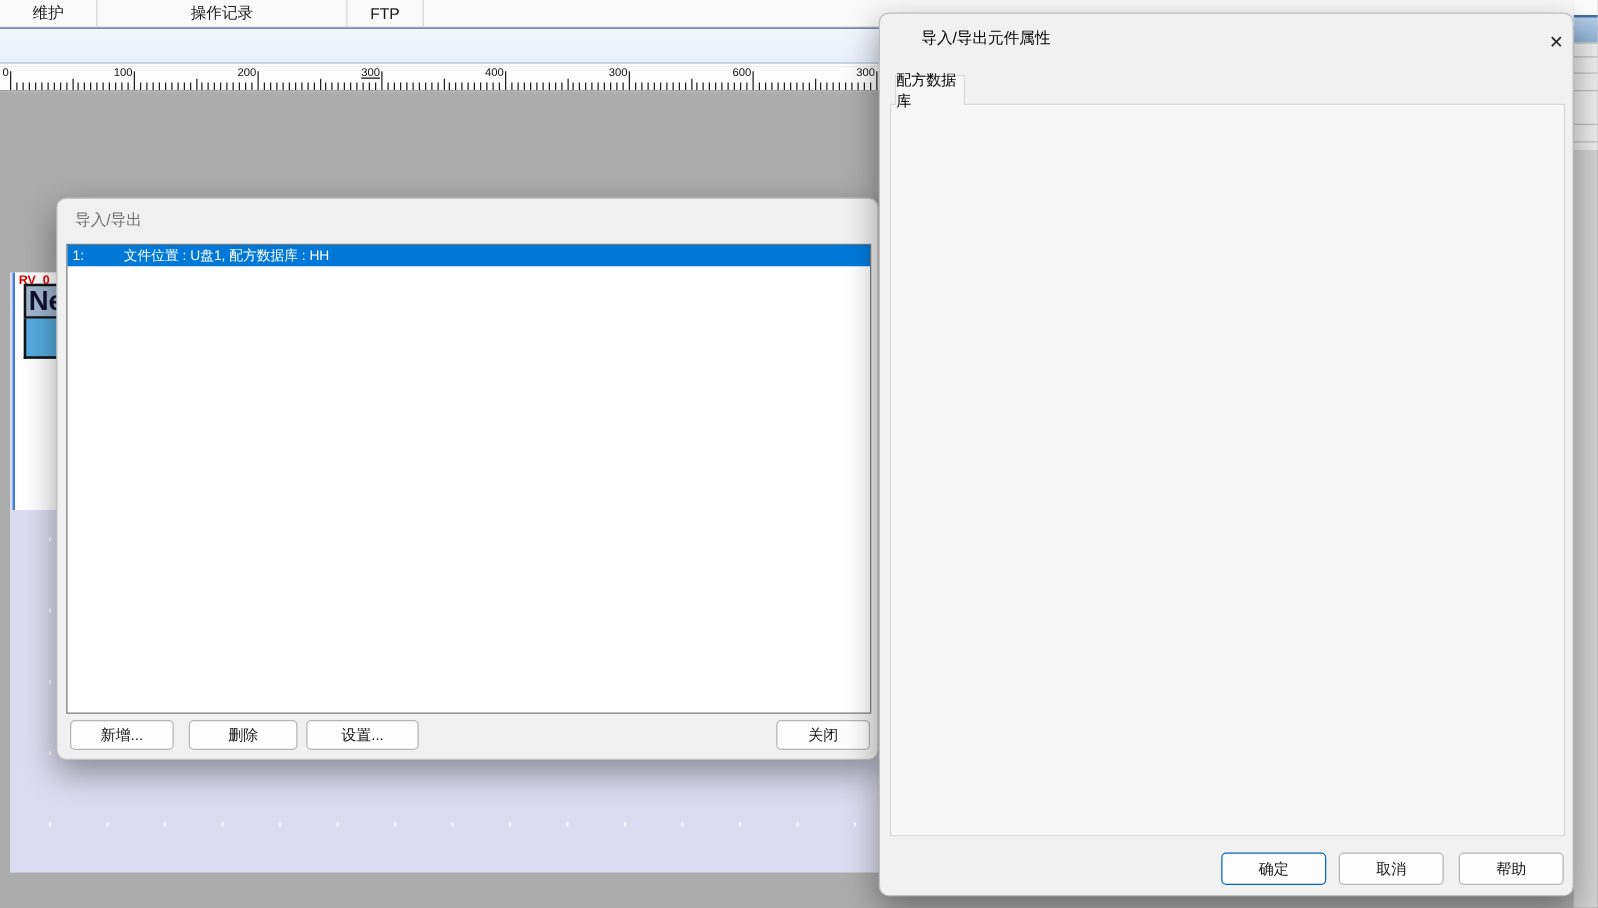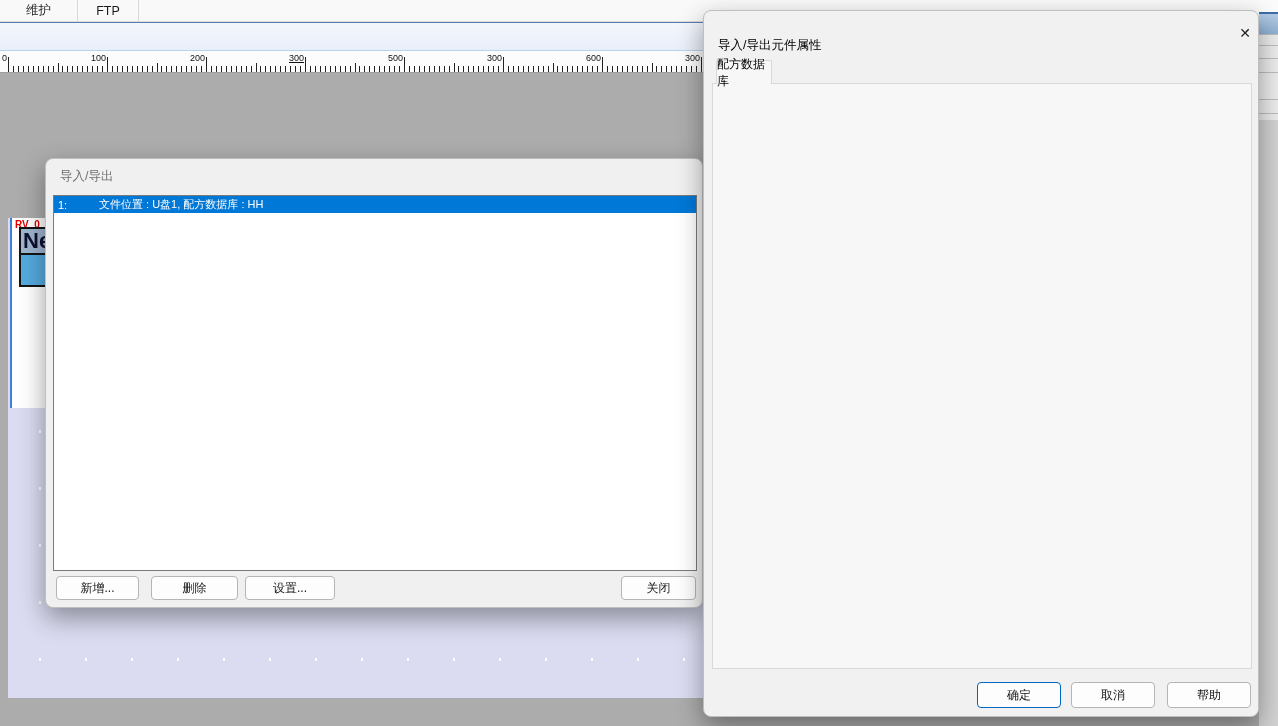--- a/index.html
+++ b/index.html
@@ -58,21 +58,21 @@
   #dlg-left { left:45px; top:158px; width:658px; height:450px; z-index:4; }
   #dlg-left .dlg-title { color:#6f6f6f; }
   #ie-list { position:absolute; left:7px; top:36px; width:644px; height:376px;
     background:#ffffff; border:1px solid #7a7a7a; }
   #ie-list .row-selected { height:17px; background:#0078d7; color:#ffffff;
     font-size:11px; display:flex; align-items:center; }
   #ie-list .row-selected .idx { margin-left:4px; width:41px; }
 
   
   #dlg-right { left:703px; top:10px; width:556px; height:707px; z-index:5; background:#f1f1f1; }
-  #dlg-right .dlg-title { color:#000; top:26px; }
+  #dlg-right .dlg-title { color:#000; top:11px;margin-left:19px; }
   #close-x { position:absolute; left:530px; top:11px; width:22px; height:22px;
     display:flex; align-items:center; justify-content:center; font-size:14px; color:#222; cursor:default; }
   .tab { position:absolute; left:12px; top:49px; width:56px; height:24px;
     background:#f7f7f7; border:1px solid #d9d9d9; border-bottom:none;
     font-size:12px; display:flex; align-items:center; justify-content:center; z-index:2; }
   #tab-panel { position:absolute; left:8px; top:72px; width:540px; height:586px;
     background:#f7f7f7; border:1px solid #d9d9d9; z-index:1; }
 
   .f-label { position:absolute; font-size:12px; color:#111; text-align:right; }
   .select { position:absolute; background:#ffffff; border:1px solid #8c8c8c; border-radius:3px;
@@ -104,20 +104,21 @@
     font-size:12px; color:#111; padding:1px 0 0 4px; }
 
   #desc-input { border:1px solid #b4b4b4; border-bottom:2px solid #0067c0; border-radius:3px 3px 0 0; }
   #ok-btn { border:1px solid #0067c0; }
 </style>
 </head>
 <body>
 
 <div id="menubar">
   <div class="menu-tab" style="width:78px">维护</div>
+  <div class="menu-tab" style="width:200px">操作记录</div>
   <div class="menu-tab" style="width:61px">FTP</div>
 </div>
 
 <div id="ribbon-band"></div>
 
 <div id="ruler">
     <div class="tick" style="left: 8px; height: 15px;"></div>
     <div class="tick" style="left: 12.95px; height: 6px;"></div>
     <div class="tick" style="left: 17.9px; height: 6px;"></div>
     <div class="tick" style="left: 22.85px; height: 6px;"></div>
@@ -371,21 +372,21 @@
     <div class="tick" style="left: 1250.45px; height: 6px;"></div>
     <div class="tick" style="left: 1255.4px; height: 6px;"></div>
     <div class="tick" style="left: 1260.35px; height: 6px;"></div>
     <div class="tick" style="left: 1265.3px; height: 6px;"></div>
     <div class="tick" style="left: 1270.25px; height: 6px;"></div>
     <div class="tick" style="left: 1275.2px; height: 6px;"></div>
     <div class="tick-label" style="left: 8px;">0</div>
     <div class="tick-label" style="left: 107px;">100</div>
     <div class="tick-label" style="left: 206px;">200</div>
     <div class="tick-label" style="left: 305px; text-decoration: underline;">300</div>
-    <div class="tick-label" style="left: 404px;">500</div>
+    <div class="tick-label" style="left: 404px;">400</div>
     <div class="tick-label" style="left: 503px;">300</div>
     <div class="tick-label" style="left: 602px;">600</div>
     <div class="tick-label" style="left: 701px;">300</div>
   </div>
 
 <div id="canvas">
   <div id="rv-element">
     <div id="rv-label">RV_0</div>
     <div id="rv-header-cell">Ne</div>
     <div id="rv-blue-cell"></div>

